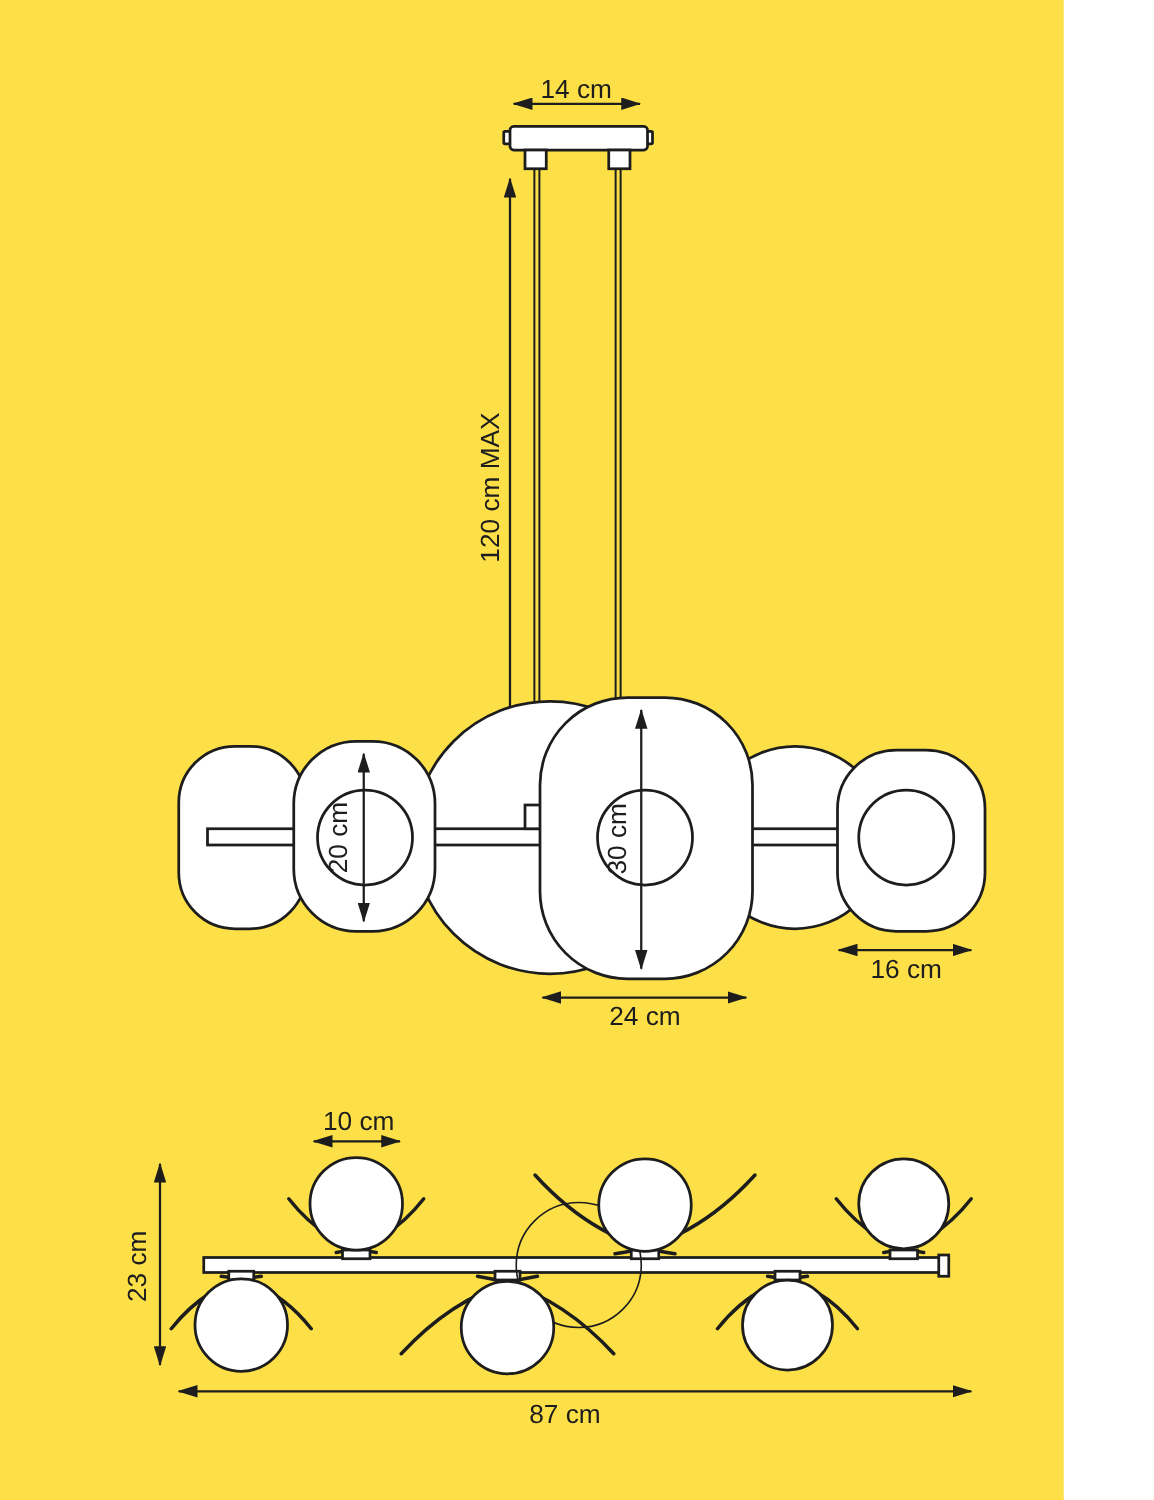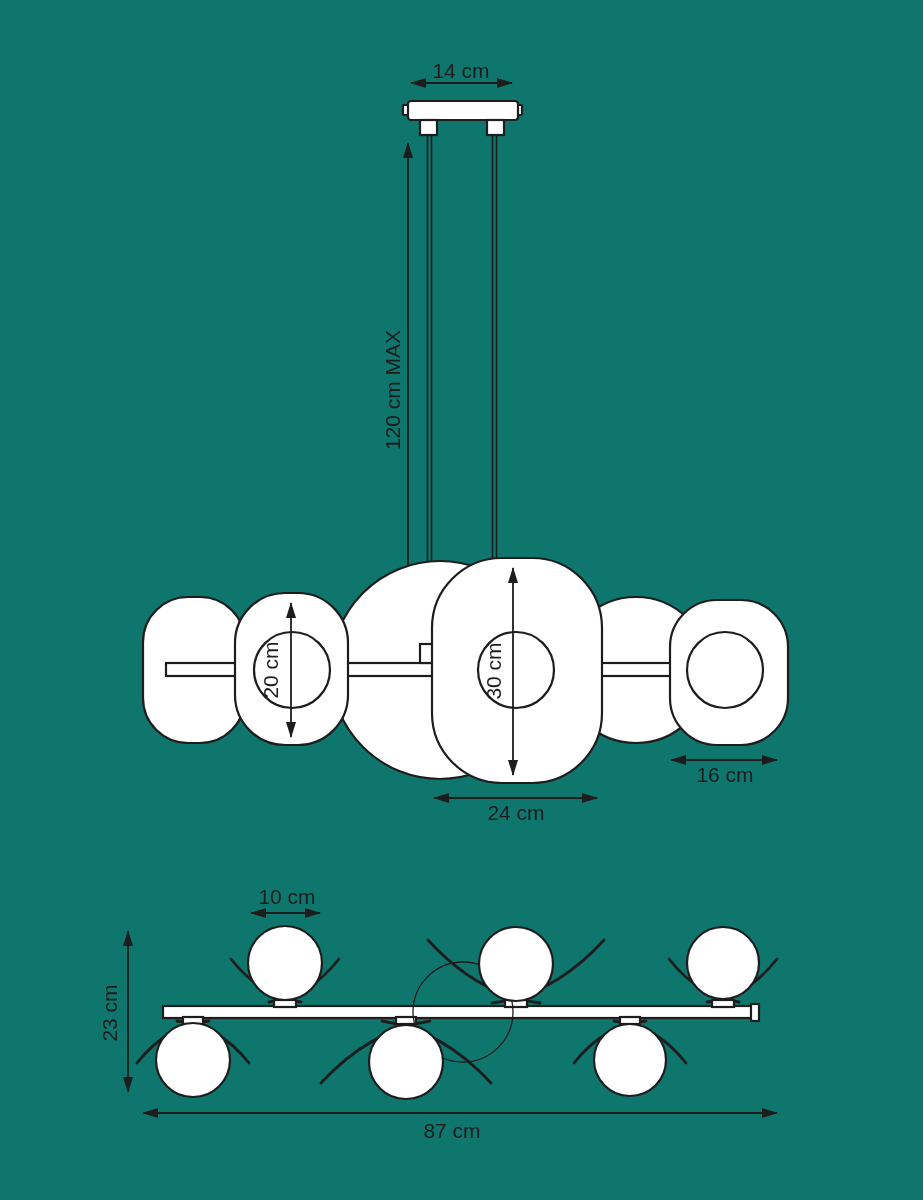--- a/index.html
+++ b/index.html
@@ -2,23 +2,23 @@
 <html><head>
 <meta charset="utf-8">
 <style>
   html, body {
     margin: 0;
     padding: 0;
     background: #ffffff;
   }
   .stage {
     position: relative;
-    width: 923px;
+    width: 851px;
     height: 1200px;
-    background: #0f766e;
+    background: #fde047;
     overflow: hidden;
   }
   svg { display: block; }
 
   .outline { fill: #ffffff; stroke: #1d1d1d; stroke-width: 2.2; }
   .thin    { fill: none;    stroke: #1d1d1d; stroke-width: 1.6; }
   .dim     { fill: none;    stroke: #1d1d1d; stroke-width: 1.8; }
   .arc     { fill: none;    stroke: #1d1d1d; stroke-width: 2.8; stroke-linecap: round; }
   .ghost   { fill: none;    stroke: #1d1d1d; stroke-width: 1.3; }
 

